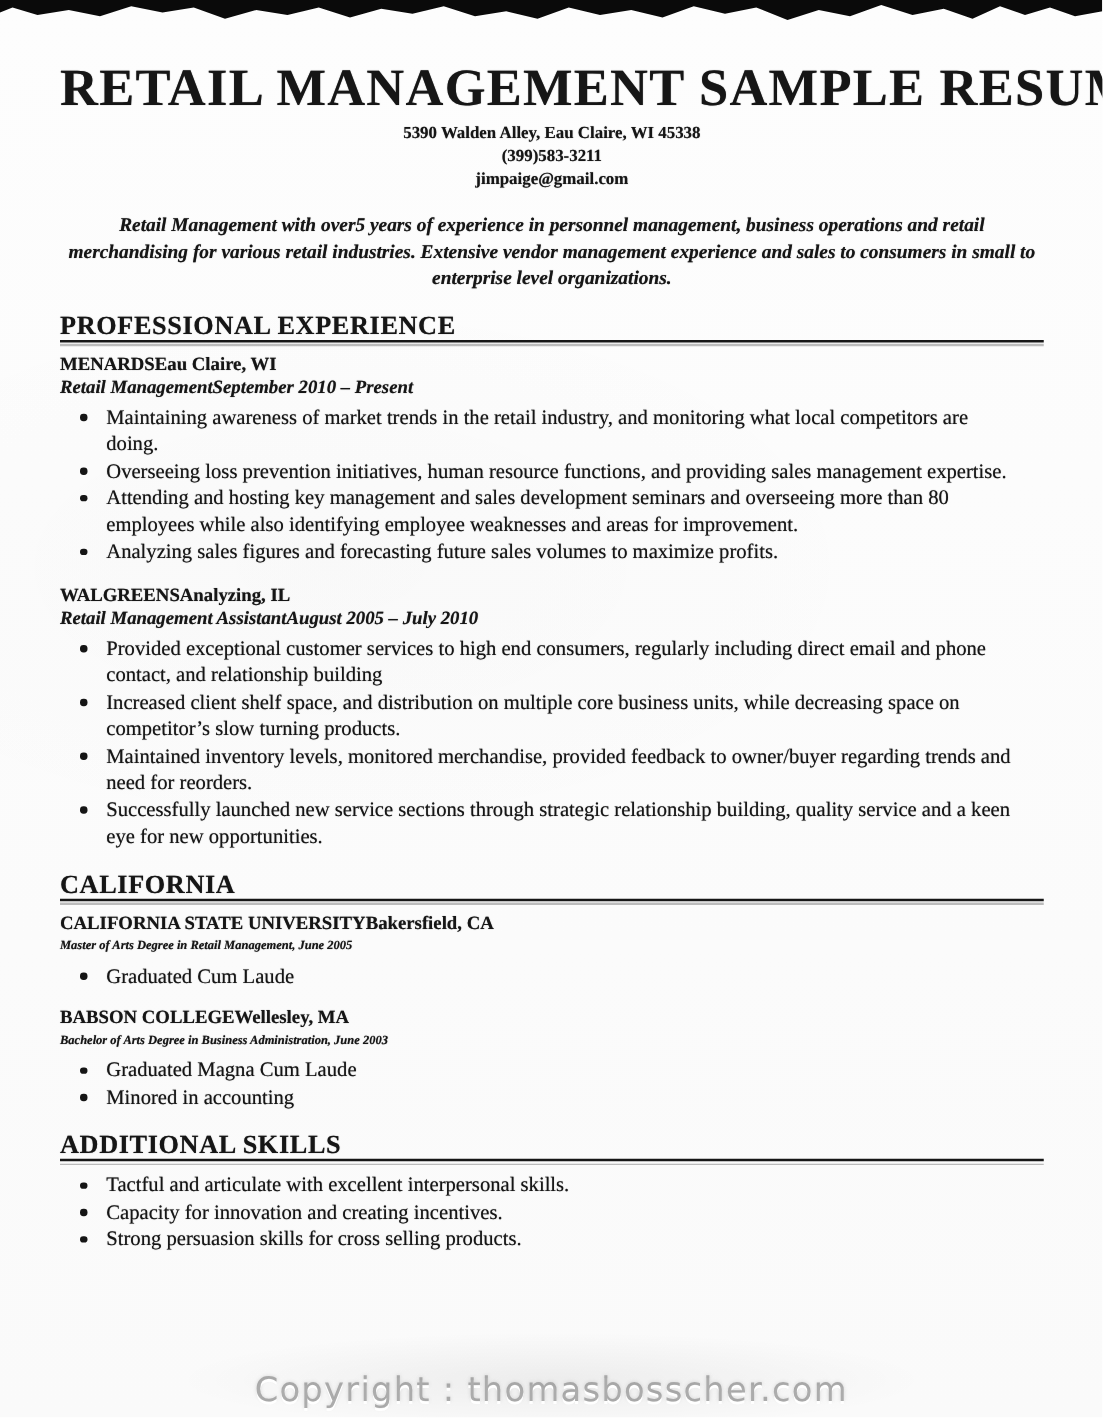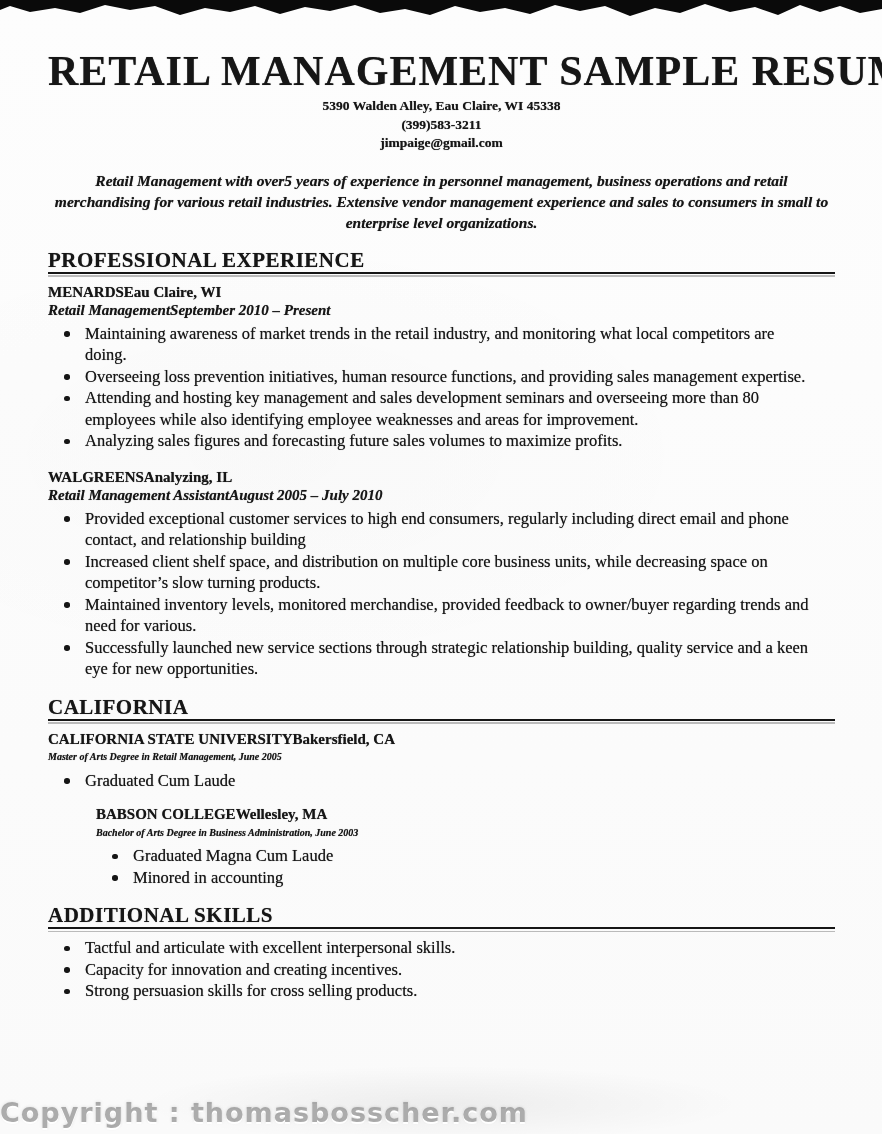--- a/index.html
+++ b/index.html
@@ -46,43 +46,44 @@
     border-bottom:2.5px solid #161616;
   }
   h2.section-head::after{
     content:"";position:absolute;left:0;right:0;bottom:-5px;height:1.5px;
     background:rgba(22,22,22,.28);
   }
 
   
   .job,.school{margin-top:9px;}
   .job + .job{margin-top:16px;}
-  .school + .school{margin-top:14px;margin-left:48px;}
+  .school + .school{margin-top:14px;}
   .row{display:flex;align-items:baseline;font-size:15px;line-height:18.5px;}
   .org,.loc{font-weight:bold;}
   .role,.dates,.degree{font-weight:bold;font-style:italic;}
   .degree{font-size:10px;line-height:18.5px;}
 
   ul.bullets{margin:3px 0 0;padding:0 0 0 37px;list-style:none;}
   ul.bullets li{
     position:relative;
     font-size:16.5px;line-height:21.5px;
     padding-right:18px;
   }
   ul.bullets li::before{
     content:"";position:absolute;left:-21px;top:8.5px;
     width:5.5px;height:5.5px;border-radius:50%;background:#151515;
   }
   ul.bullets.skills{margin-top:8px;}
 
   
   .watermark{
     position:absolute;left:0;right:0;bottom:6px;
+    text-align:center;
     font-family:"DejaVu Sans", sans-serif;
-    font-size:27px;font-weight:bold;letter-spacing:1px;
+    font-size:27px;font-weight:normal;letter-spacing:1px;
     color:rgba(158,158,158,.85);
     text-shadow:0 2px 0 #ffffff, 0 0 3px rgba(110,110,110,.25);
   }
 </style>
 </head>
 <body>
 
 <div class="page">
 
   <svg class="torn-edge" viewBox="0 0 882 20" preserveAspectRatio="none" aria-hidden="true">
@@ -125,21 +126,21 @@
         <span class="org">WALGREENS</span>
         <span class="loc">Analyzing, IL</span>
       </div>
       <div class="row">
         <span class="role">Retail Management Assistant</span>
         <span class="dates">August 2005 – July 2010</span>
       </div>
       <ul class="bullets">
         <li>Provided exceptional customer services to high end consumers, regularly including direct email and phone contact, and relationship building</li>
         <li>Increased client shelf space, and distribution on multiple core business units, while decreasing space on competitor’s slow turning products.</li>
-        <li>Maintained inventory levels, monitored merchandise, provided feedback to owner/buyer regarding trends and need for various.</li>
+        <li>Maintained inventory levels, monitored merchandise, provided feedback to owner/buyer regarding trends and need for reorders.</li>
         <li>Successfully launched new service sections through strategic relationship building, quality service and a keen eye for new opportunities.</li>
       </ul>
     </div>
   </section>
 
   <section>
     <h2 class="section-head">CALIFORNIA</h2>
 
     <div class="school">
       <div class="row">

